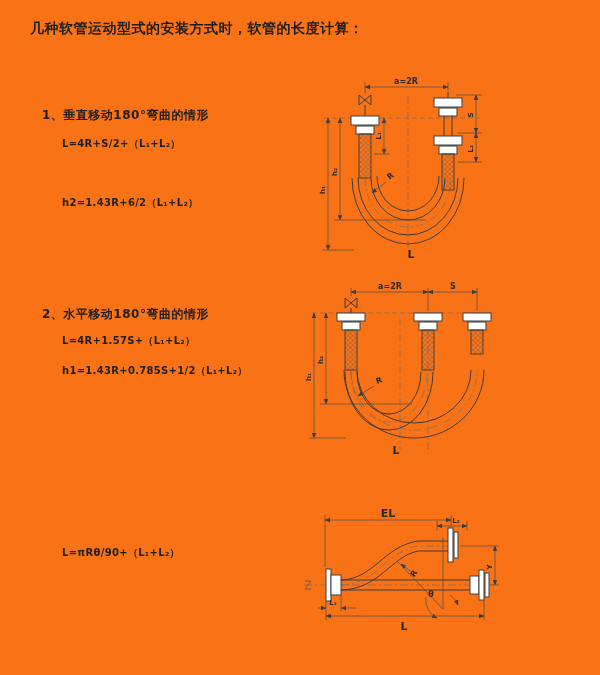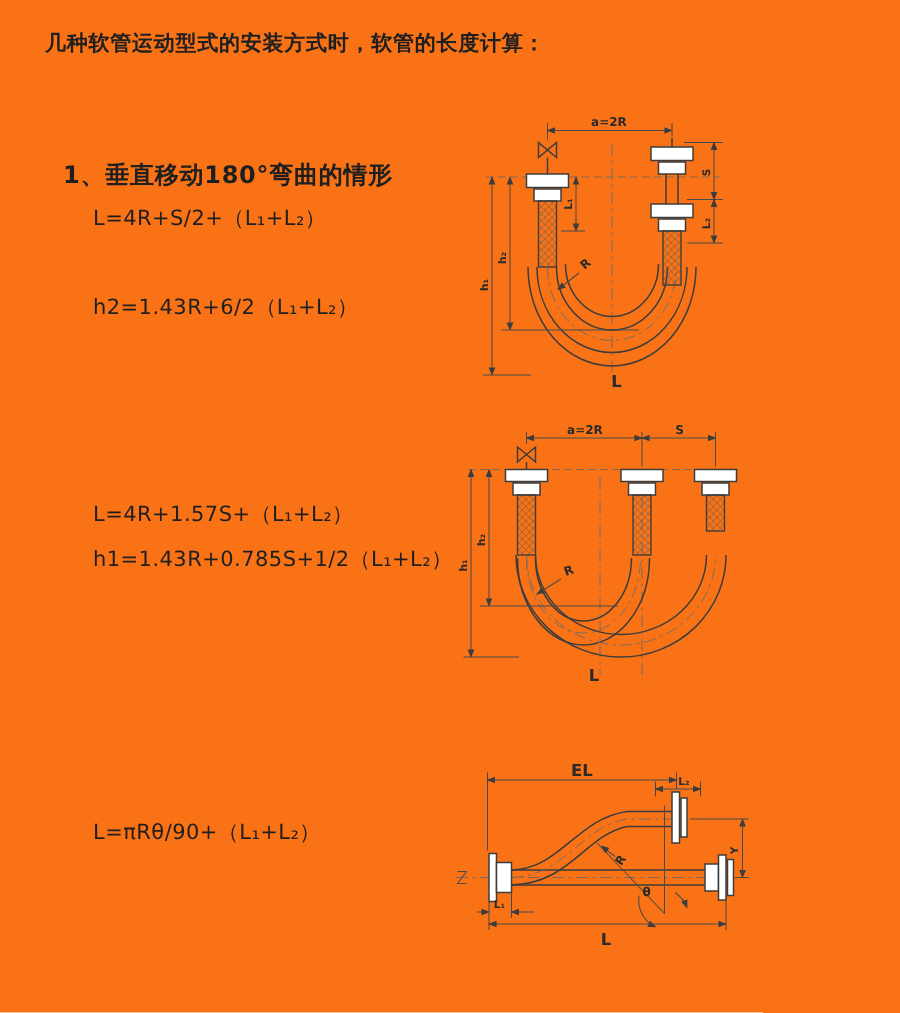--- a/index.html
+++ b/index.html
@@ -1,20 +1,20 @@
 <!DOCTYPE html>
 <html><head>
 <meta charset="utf-8">
 <style>
   html,body{margin:0;padding:0;background:#ffffff;}
   body{font-family:"DejaVu Sans","Liberation Sans",sans-serif;color:#1f1f1f;}
   .page{position:relative;width:600px;height:675px;background:#f97316;overflow:hidden;}
   .doc-title{position:absolute;left:30px;top:20px;font-size:14px;font-weight:700;letter-spacing:.5px;}
-  .sec-heading{position:absolute;font-size:16px;font-weight:700;letter-spacing:.5px;}
-  .formula{position:absolute;font-size:14px;font-weight:400;letter-spacing:.3px;}
+  .sec-heading{position:absolute;font-size:12px;font-weight:700;letter-spacing:.5px;}
+  .formula{position:absolute;font-size:10px;font-weight:700;letter-spacing:.3px;}
   svg{position:absolute;overflow:visible;}
   svg text{font-family:"DejaVu Sans","Liberation Sans",sans-serif;fill:#2a2a2a;}
   .dim-t{font-size:8px;font-weight:600;}
   .dim-s{font-size:7px;font-weight:600;}
   .dim-b{font-size:11px;font-weight:600;}
   .ln{stroke:#3c3c3c;stroke-width:1;fill:none;}
   .thin{stroke:#4a4a4a;stroke-width:.7;fill:none;}
   .dash{stroke:#6a6a6a;stroke-width:.6;fill:none;stroke-dasharray:5 3;}
   .cl{stroke:#6a6a6a;stroke-width:.6;fill:none;stroke-dasharray:8 3 2 3;}
   .plate{fill:#ffffff;stroke:#3c3c3c;stroke-width:1;}
@@ -109,20 +109,21 @@
     </g>
 
     <g>
       <line class="thin" x1="78" y1="112" x2="64" y2="123" marker-end="url(#ar1)"></line>
       <text class="dim-t" transform="translate(84,108) rotate(-40)" text-anchor="middle">R</text>
     </g>
 
     <text class="dim-b" x="103" y="188" text-anchor="middle">L</text>
   </svg>
 
+  <div class="sec-heading" style="left:42px;top:306px">2、水平移动180°弯曲的情形</div>
   <div class="formula" style="left:62px;top:334px">L=4R+1.57S+（L₁+L₂）</div>
   <div class="formula" style="left:62px;top:364px">h1=1.43R+0.785S+1/2（L₁+L₂）</div>
 
   <svg style="left:300px;top:282px" width="295" height="185" viewBox="0 0 295 185">
     <defs>
       <marker id="ar2" viewBox="0 0 10 10" refX="9" refY="5" markerWidth="8" markerHeight="8" orient="auto-start-reverse">
         <path d="M0,1 L10,5 L0,9 z" fill="#3c3c3c"></path>
       </marker>
       <pattern id="hx2" width="3.4" height="3.4" patternUnits="userSpaceOnUse" patternTransform="rotate(45)">
         <path d="M0,0 L0,3.4 M0,0 L3.4,0" stroke="#5a5a5a" stroke-width="0.6"></path>

